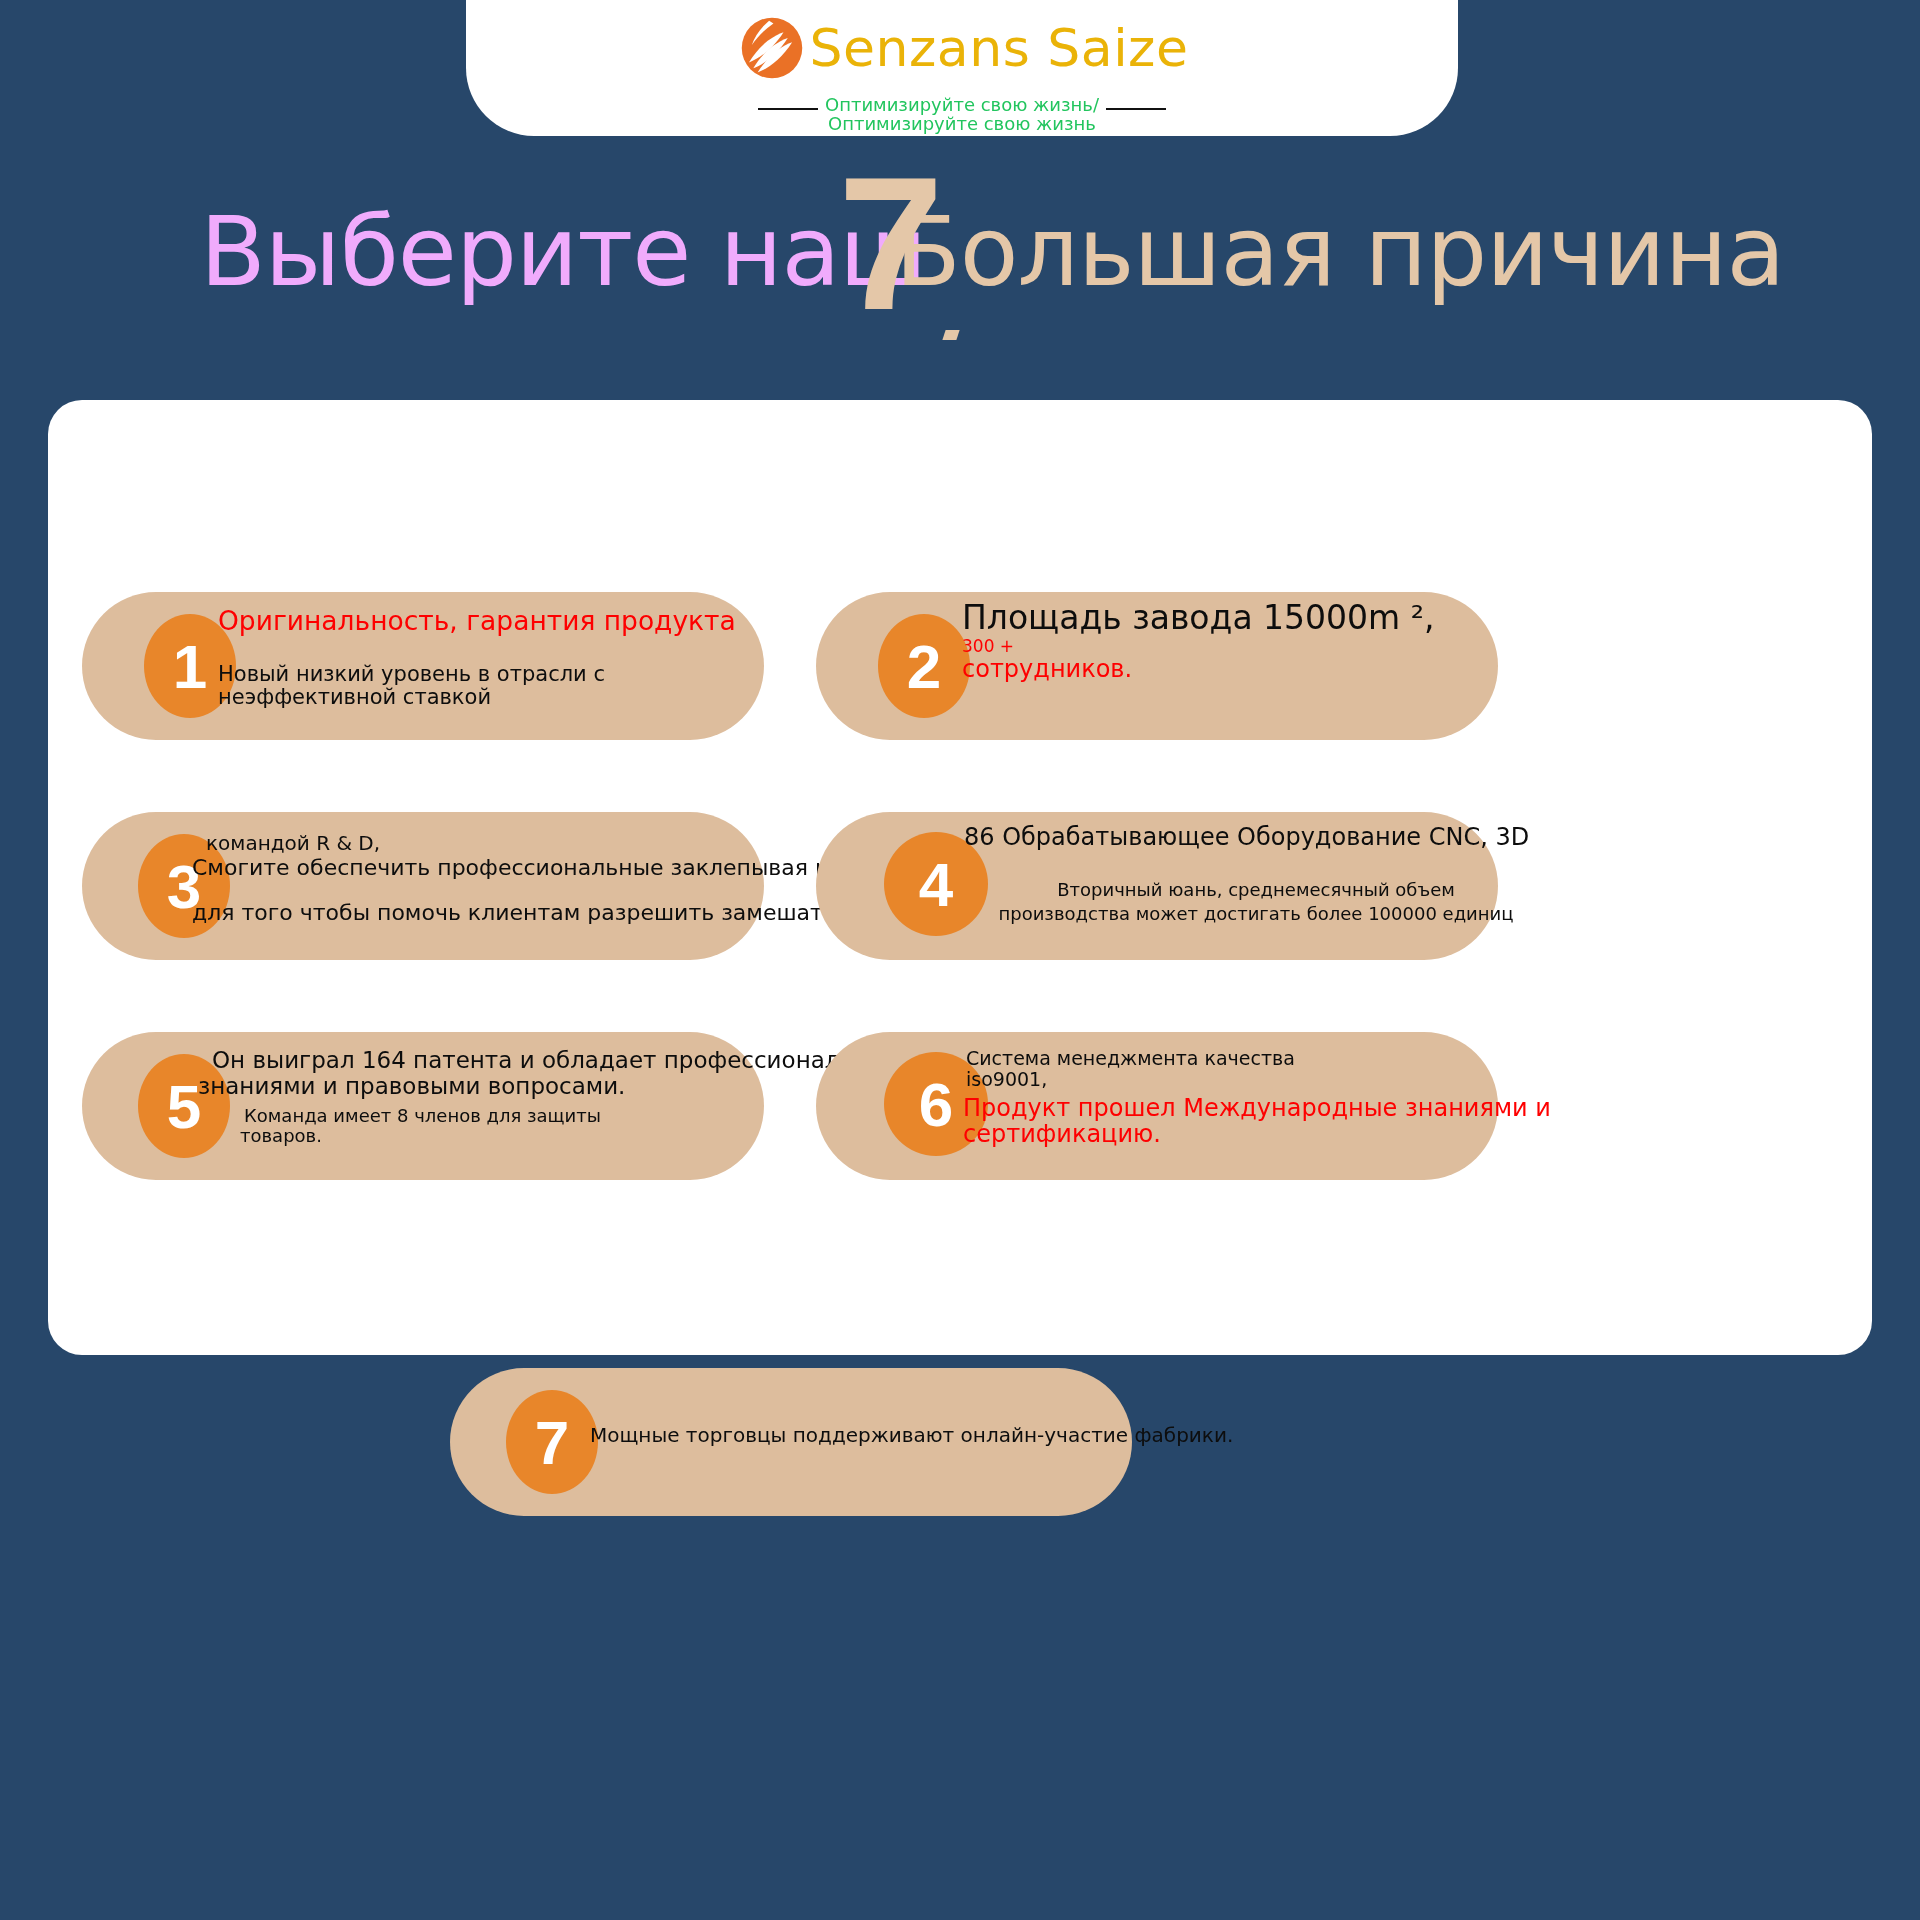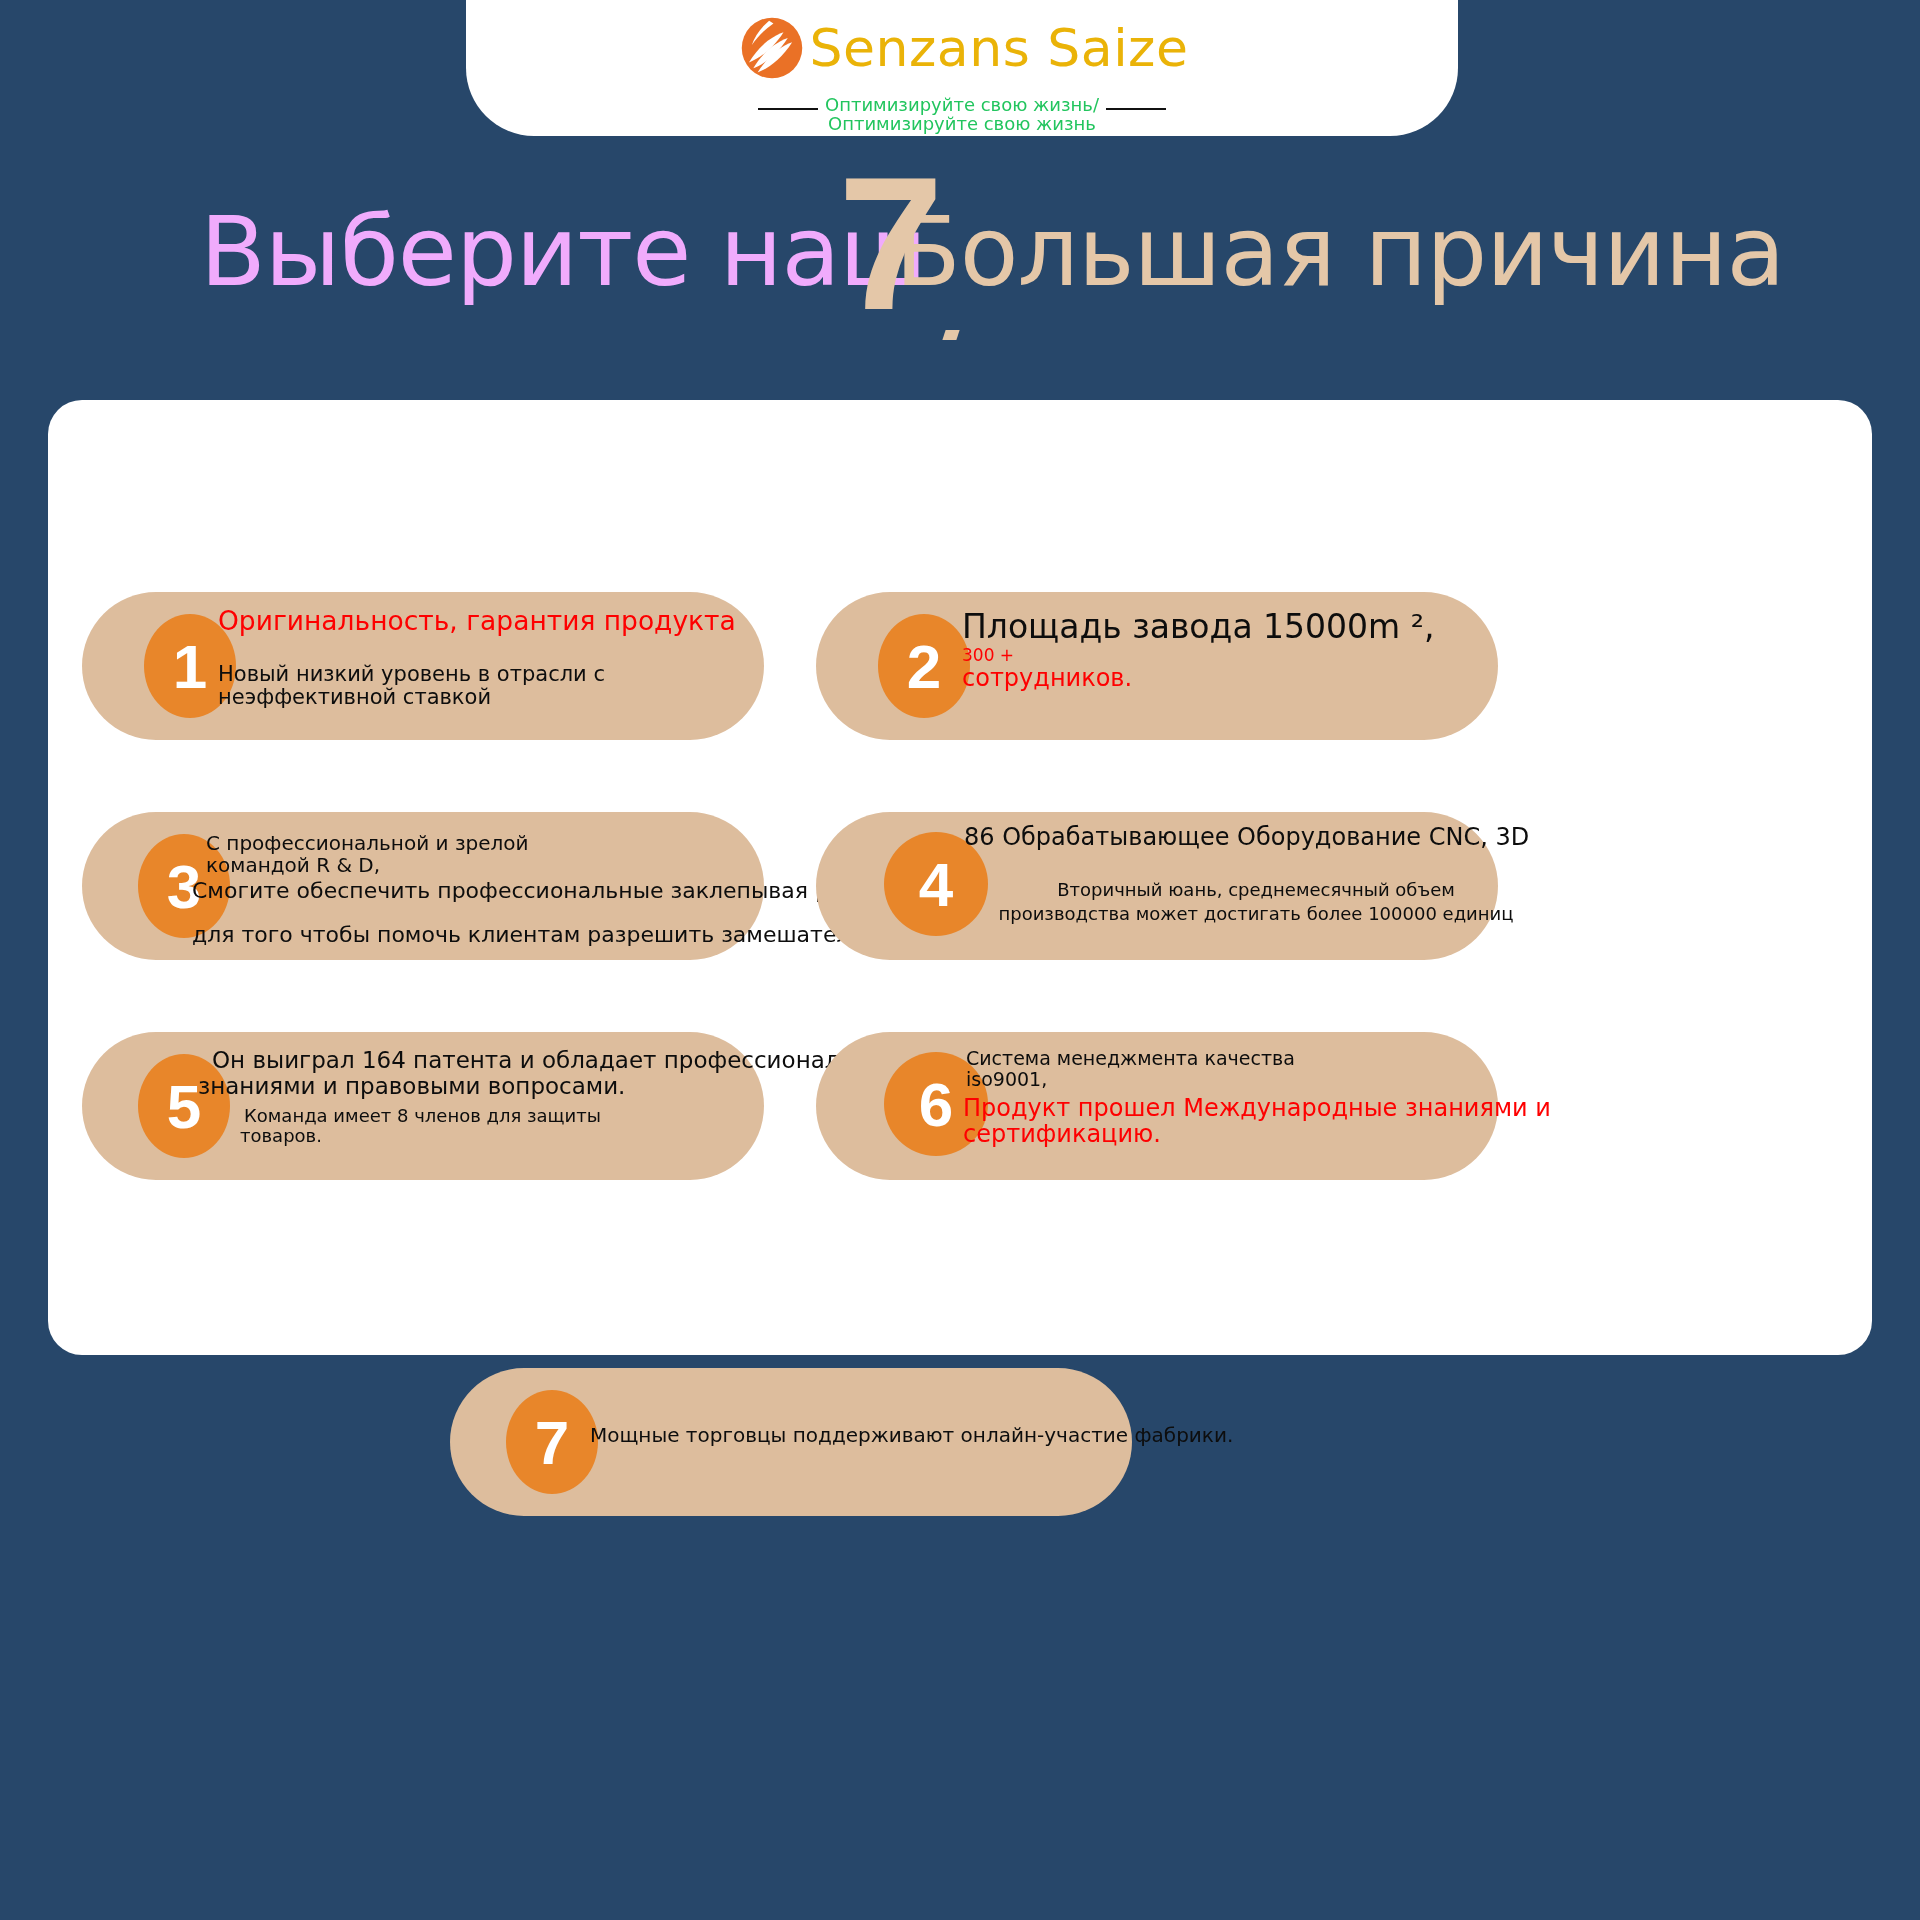--- a/index.html
+++ b/index.html
@@ -143,21 +143,21 @@
   
   #pill1 { left: 82px; top: 592px; width: 682px; height: 148px; }
   #pill1 .badge { left: 62px; top: 22px; width: 92px; height: 104px; font-size: 62px; }
   #pill1 .body { left: 136px; top: 14px; }
   #pill1 .t1 { font-size: 26.5px; }
   #pill1 .t2 { font-size: 21px; margin-top: 27px; }
 
   
   #pill2 { left: 816px; top: 592px; width: 682px; height: 148px; }
   #pill2 .badge { left: 62px; top: 22px; width: 92px; height: 104px; font-size: 62px; }
-  #pill2 .body { left: 146px; top: 17px; }
+  #pill2 .body { left: 146px; top: 8px; }
   #pill2 .t1 { font-size: 33px; }
   #pill2 .t2 { font-size: 17px; margin-top: 0; }
 
   
   #pill3 { left: 82px; top: 812px; width: 682px; height: 148px; }
   #pill3 .badge { left: 56px; top: 22px; width: 92px; height: 104px; font-size: 62px; }
   #pill3 .body { left: 124px; top: 20px; }
   #pill3 .t1 { font-size: 20px; }
   #pill3 .t2 { font-size: 20px; }
   #pill3 .t3 { font-size: 22px; margin-top: 2px; margin-left: -14px; }
@@ -250,21 +250,20 @@
     <div class="body">
       <div class="ln blk t1">Площадь завода 15000m ²,</div>
       <div class="ln red t2">300 +</div>
       <div class="ln red" style="font-size:24px;">сотрудников.</div>
     </div>
   </div>
 
   <div class="pill" id="pill3">
     <div class="badge">3</div>
     <div class="body">
-      <div class="ln blk t1"> С профессиональной и зрелой</div>
       <div class="ln blk t2"> командой R &amp; D,</div>
       <div class="ln blk t3">Смогите обеспечить профессиональные заклепывая решения</div>
       <div class="ln blk t4">для того чтобы помочь клиентам разрешить замешательство.</div>
     </div>
   </div>
 
   <div class="pill" id="pill4">
     <div class="badge">4</div>
     <div class="body">
       <div class="ln blk t1">86 Обрабатывающее Оборудование CNC, 3D</div>

